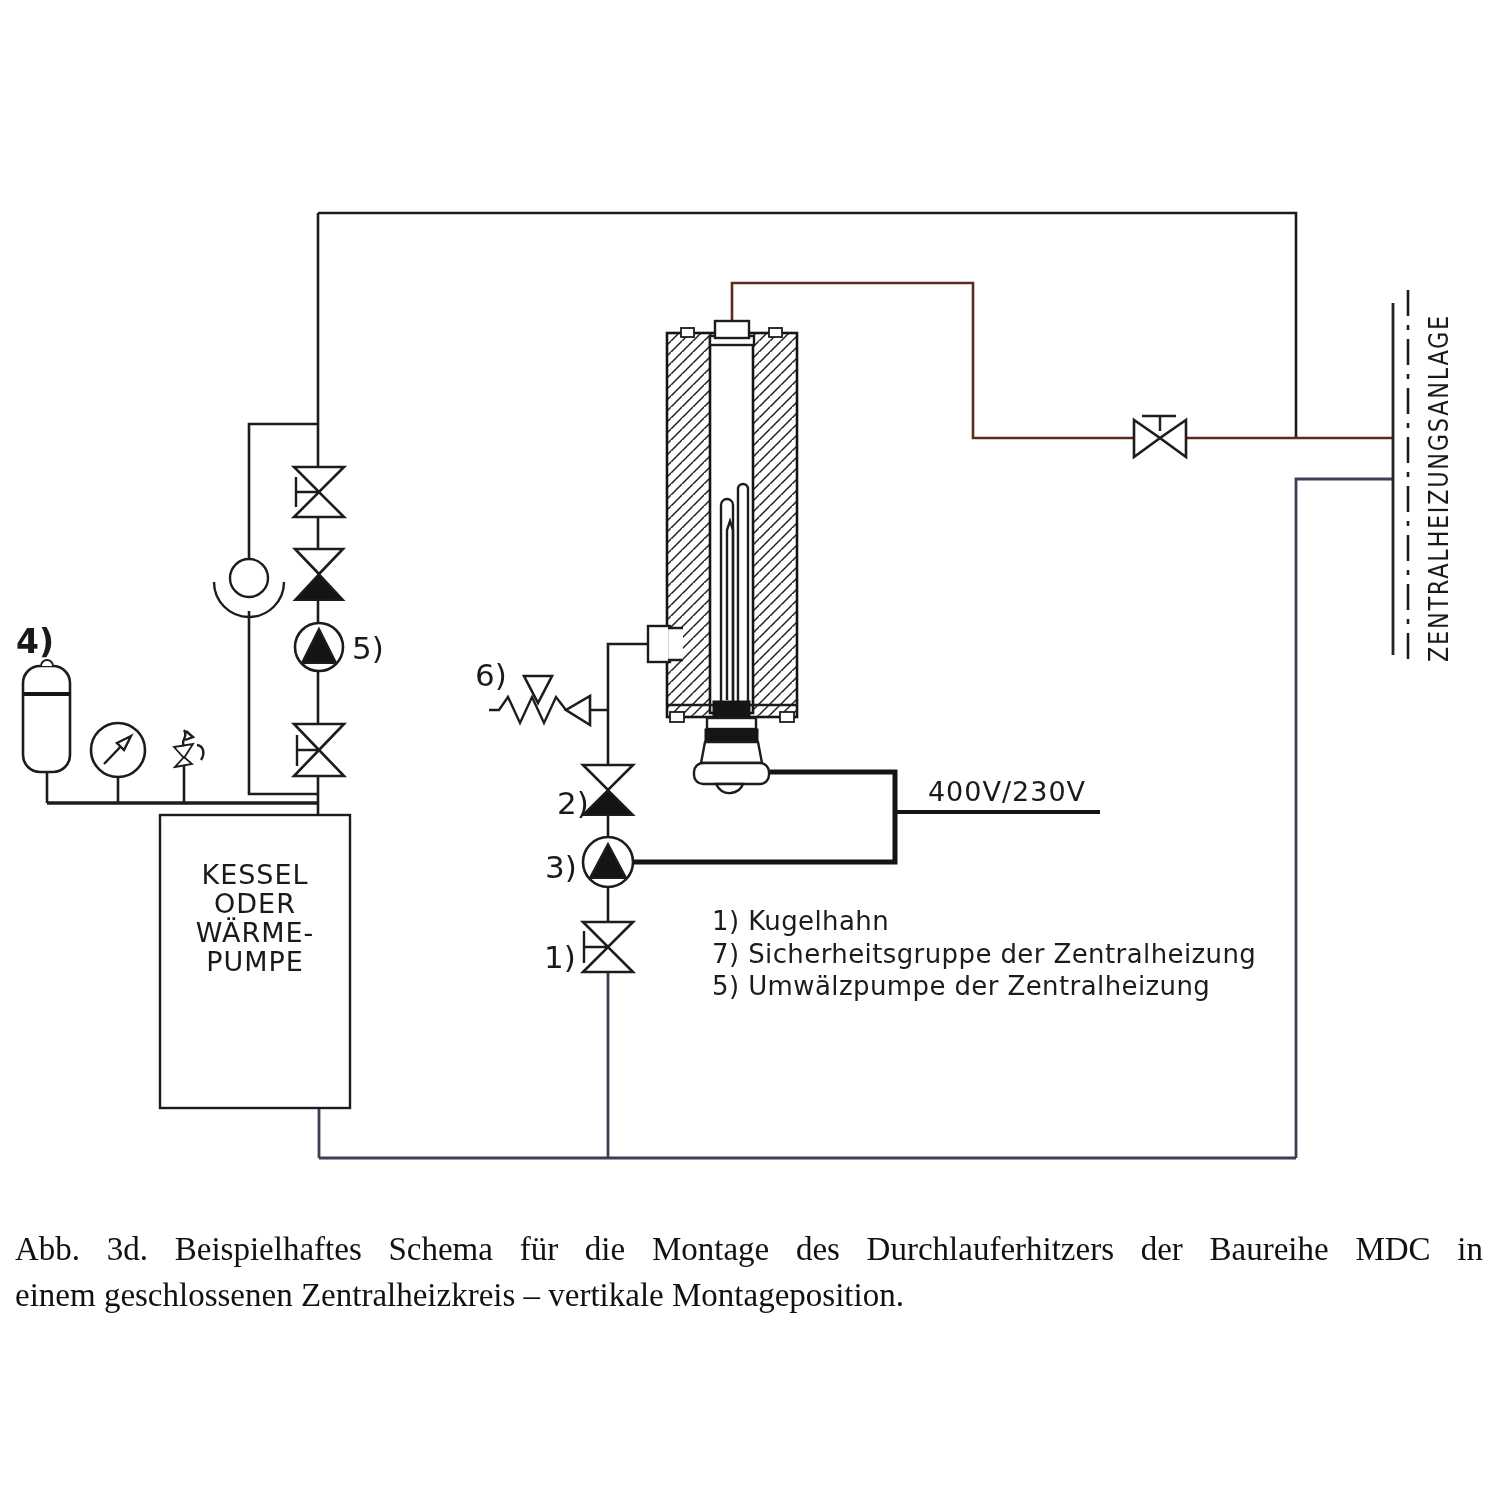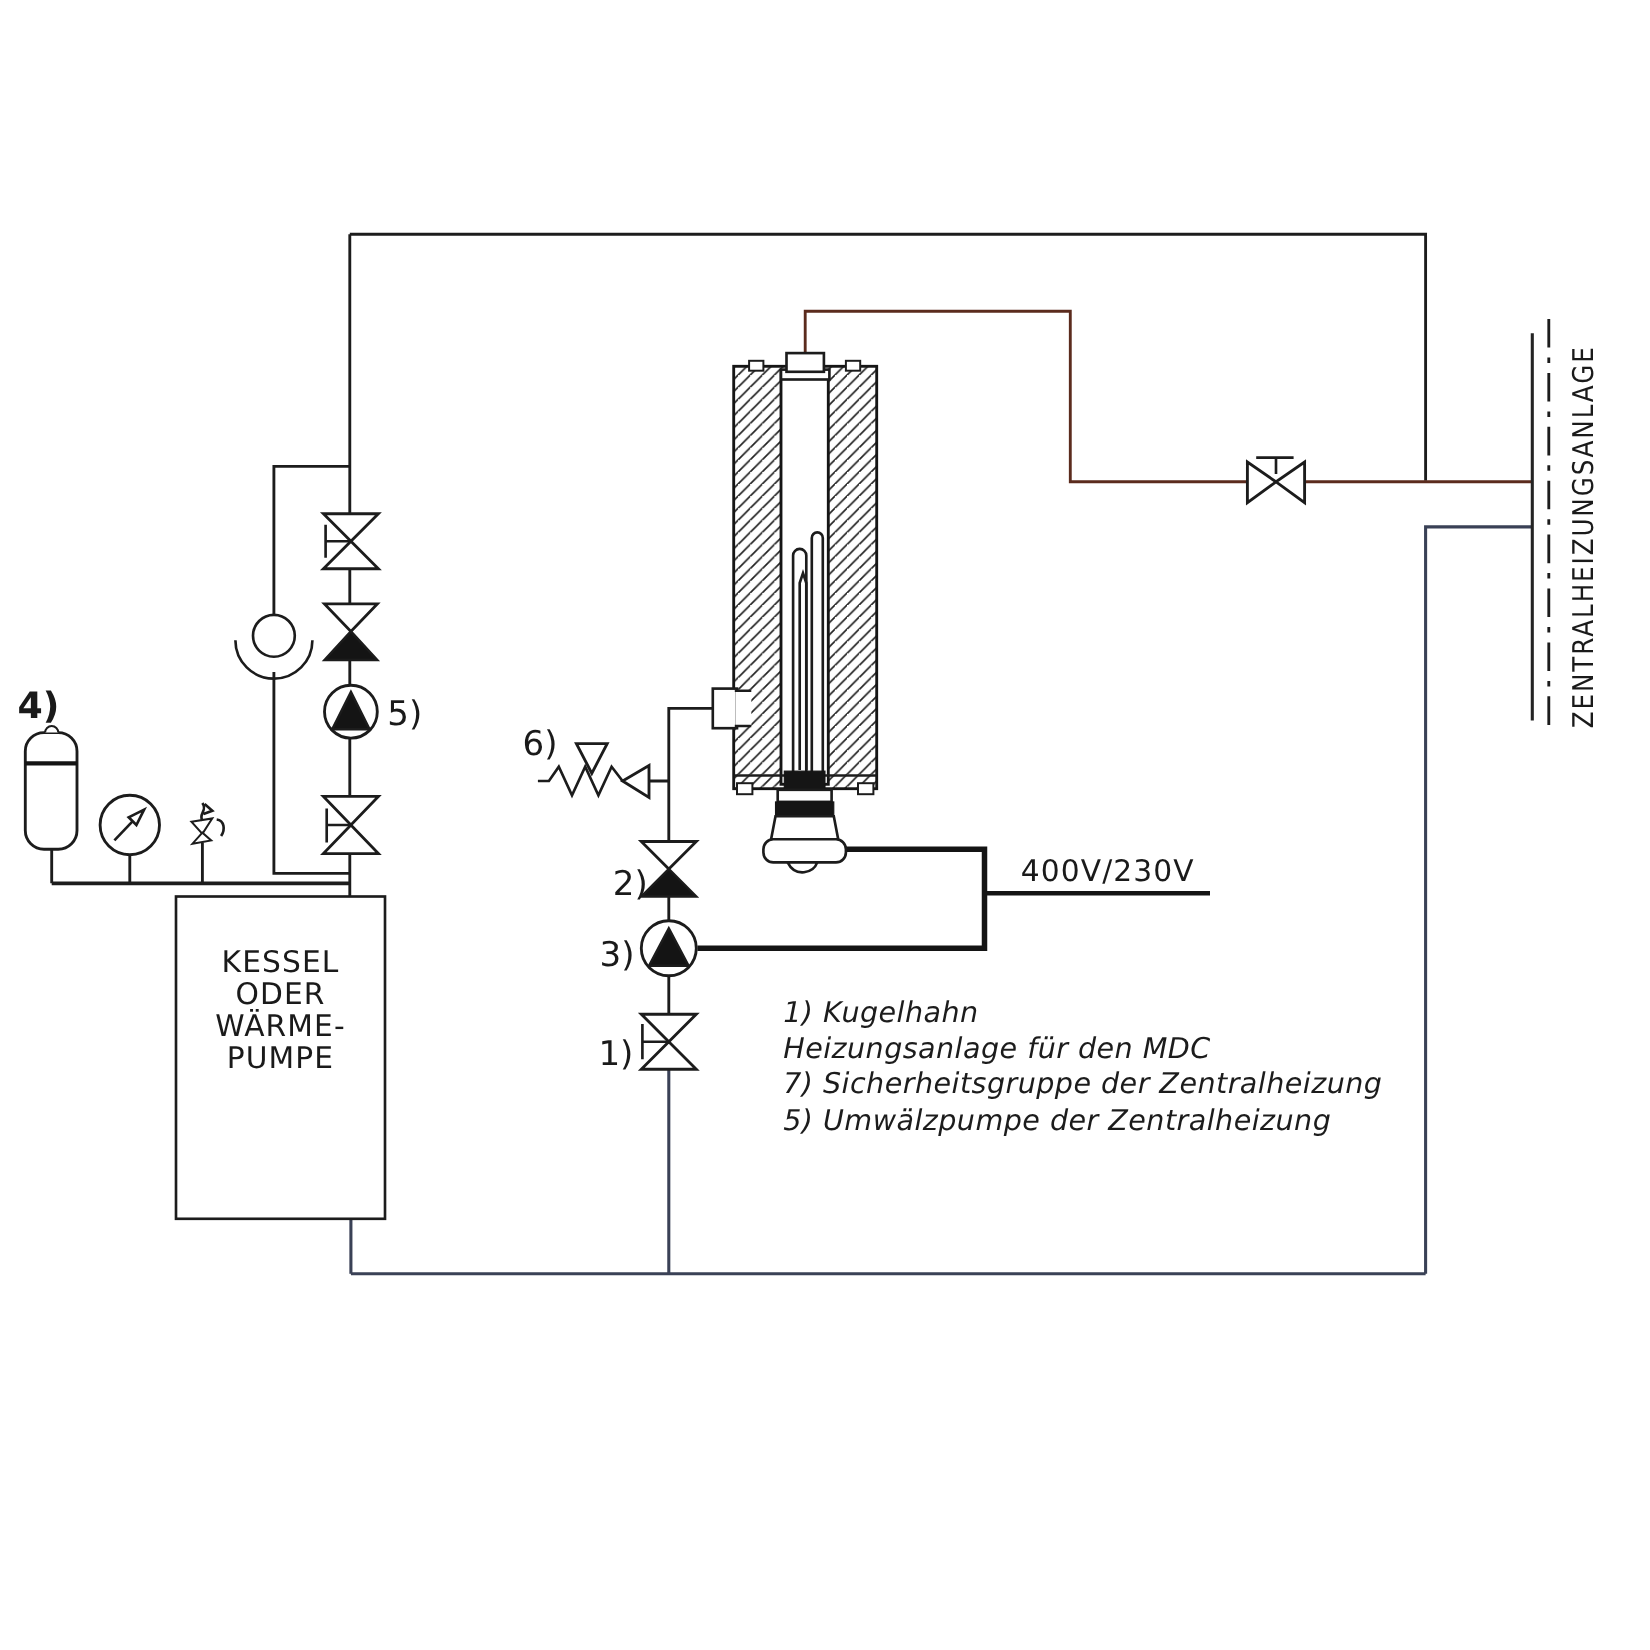--- a/index.html
+++ b/index.html
@@ -37,21 +37,20 @@
   .marker-label{font-size:31px;}
   .marker-label-bold{font-size:33px;font-weight:bold;}
   .box-label{font-size:27px;letter-spacing:1px;text-anchor:middle;}
   .volt-label{font-size:27px;text-anchor:middle;letter-spacing:1px;}
   .vert-label{font-size:26px;letter-spacing:2px;}
   
   .legend{
     position:absolute;left:712px;top:905px;
     font-size:26px;line-height:32.7px;letter-spacing:.4px;
     white-space:nowrap;
-    font-style:italic;
   }
   .caption{
     position:absolute;left:15px;top:1226px;width:1468px;
     font-family:"Liberation Serif","DejaVu Serif",serif;
     font-size:33px;line-height:46px;color:#111;
   }
   .caption .l1{text-align:justify;text-align-last:justify;}
   .caption .l2{text-align:left;}
 </style>
 </head>
@@ -223,19 +222,22 @@
       <text class="marker-label" x="557" y="814">2)</text>
       <text class="marker-label" x="545" y="878">3)</text>
       <text class="marker-label" x="544" y="968">1)</text>
     </g>
 
     <text class="volt-label" x="1007" y="801">400V/230V</text>
   </svg>
 
   <div class="legend">
     <div>1) Kugelhahn</div>
-    <div>Heizungsanlage für den MDC</div>
     <div>7) Sicherheitsgruppe der Zentralheizung</div>
     <div>5) Umwälzpumpe der Zentralheizung</div>
   </div>
 
+  <div class="caption">
+    <div class="l1">Abb. 3d. Beispielhaftes Schema für die Montage des Durchlauferhitzers der Baureihe MDC in</div>
+    <div class="l2">einem geschlossenen Zentralheizkreis – vertikale Montageposition.</div>
+  </div>
 
 </div>
 
 </body></html>

